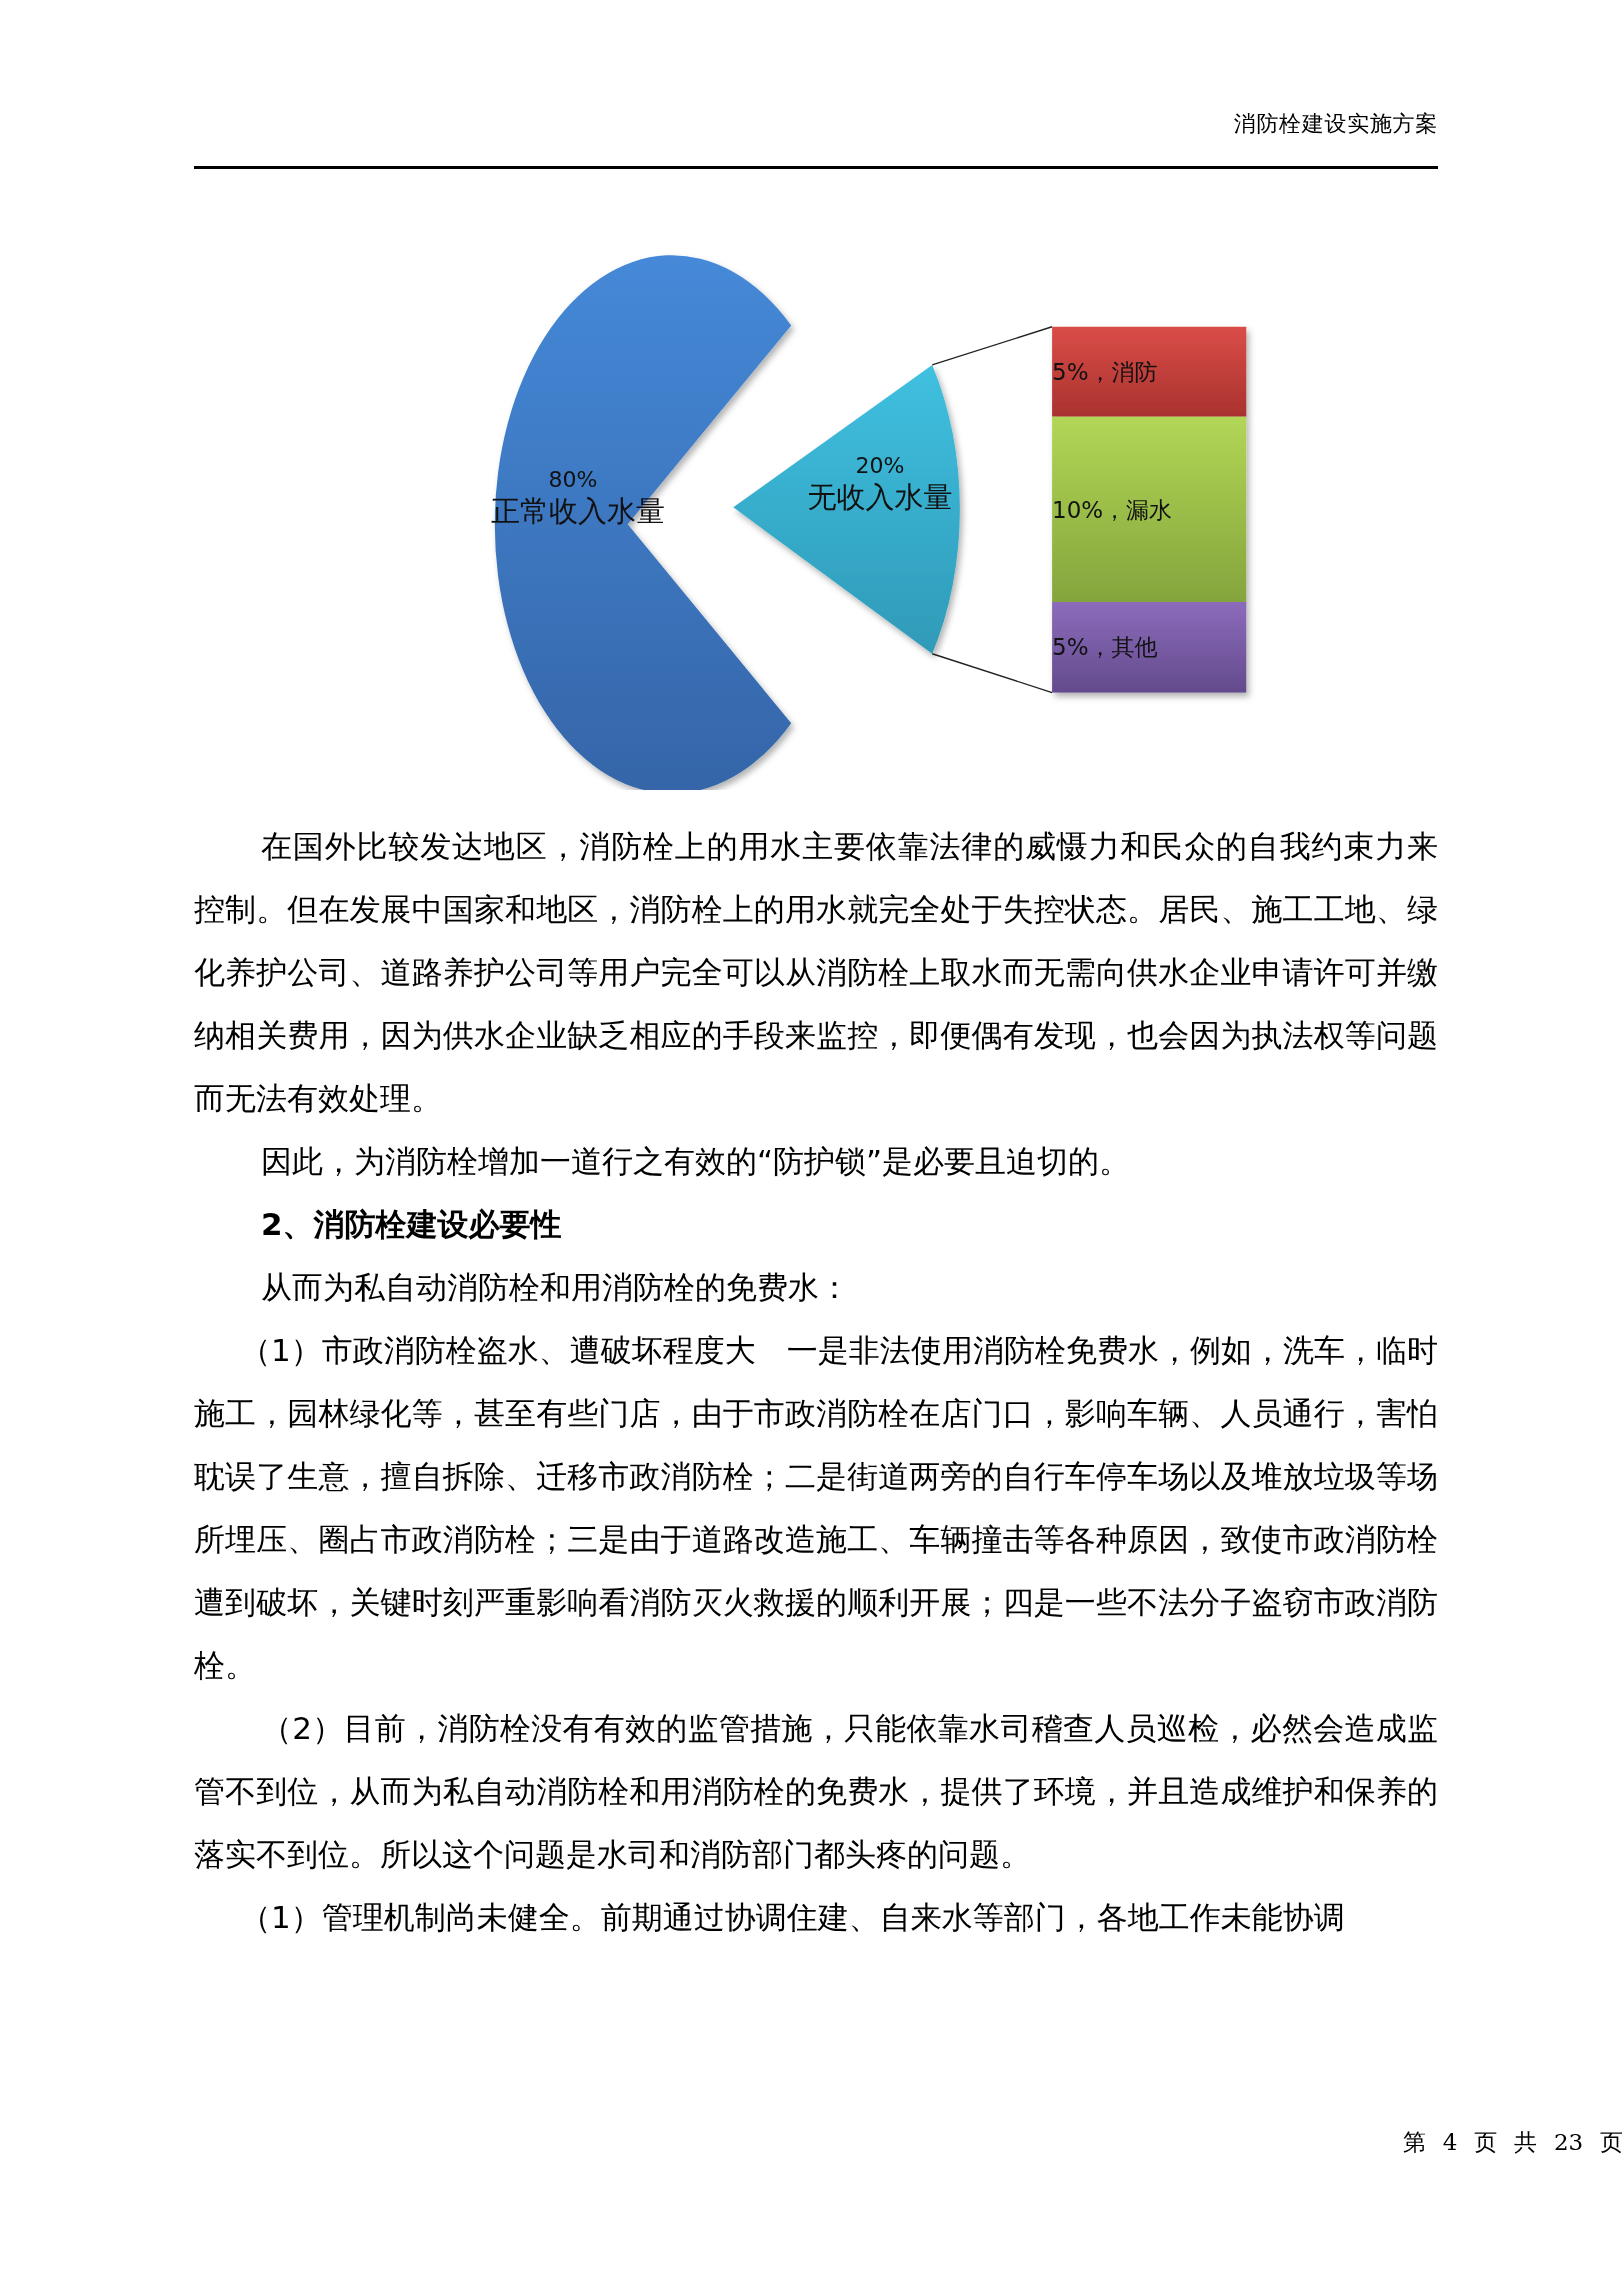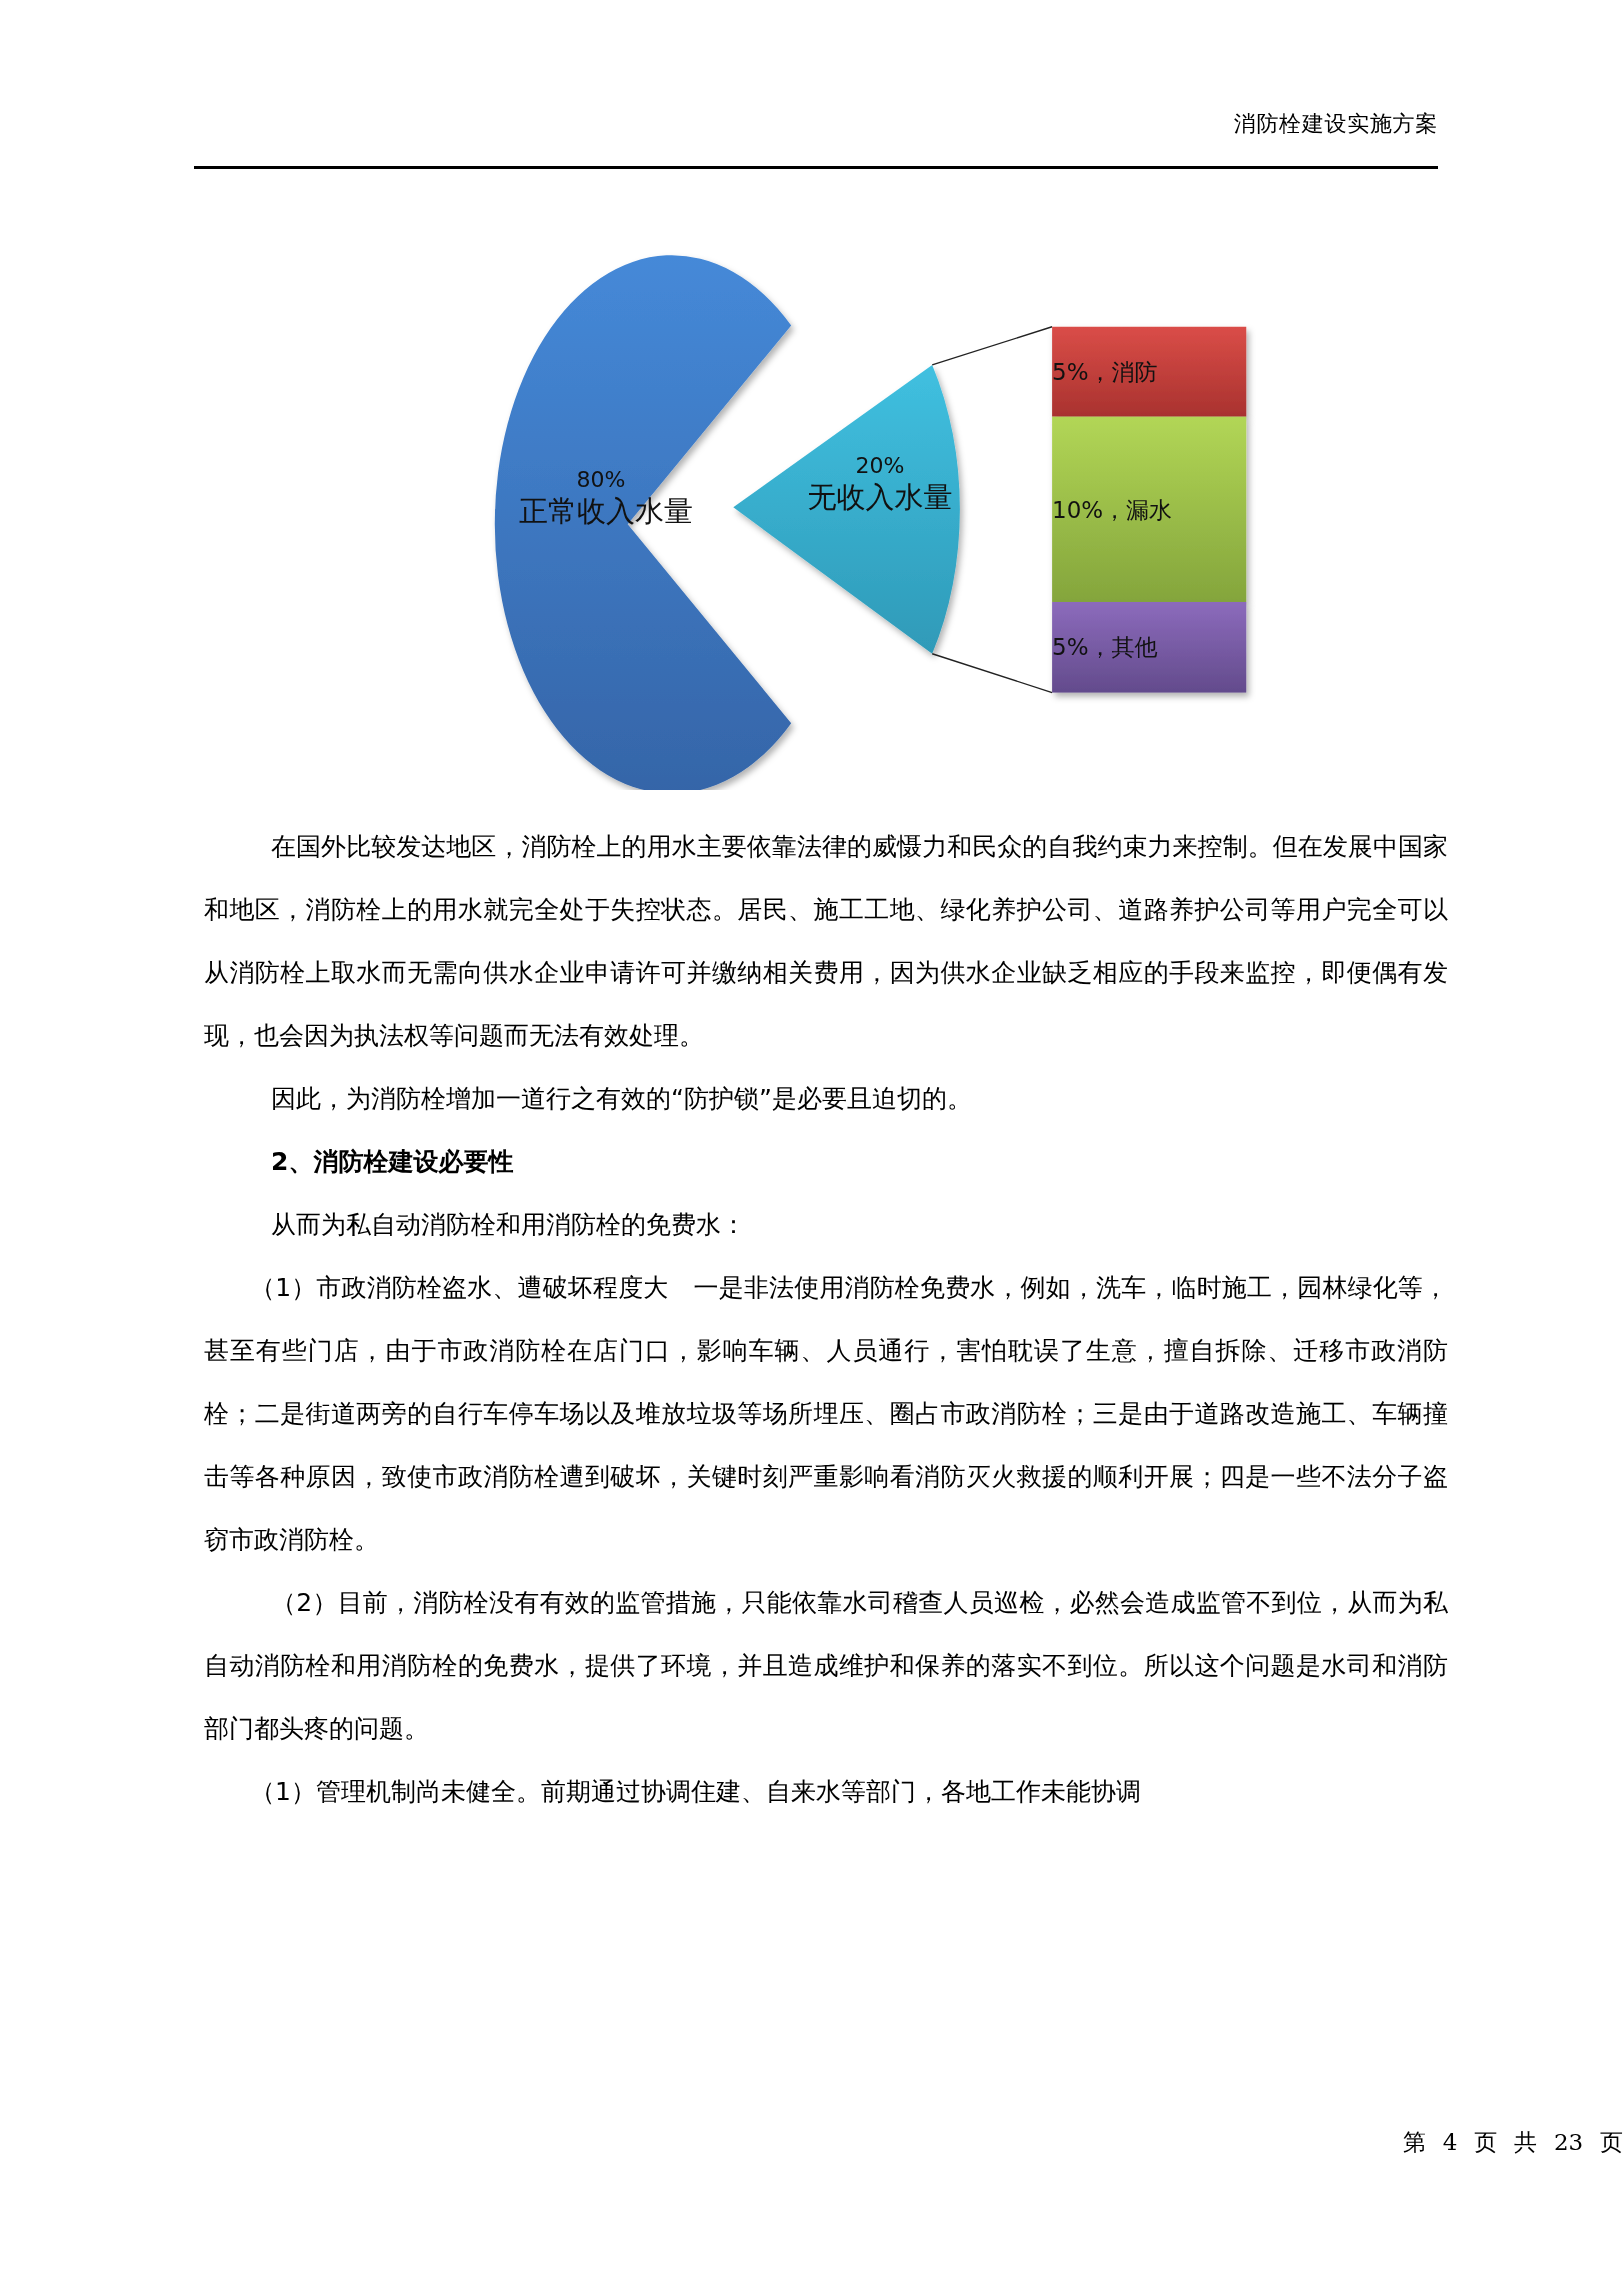--- a/index.html
+++ b/index.html
@@ -5,21 +5,21 @@
   html,body{margin:0;padding:0;background:#fff;}
   body{width:1623px;height:2295px;position:relative;overflow:hidden;font-family:"DejaVu Serif","Liberation Serif",serif;color:#000;}
   .header-title{position:absolute;right:185px;top:109px;font-size:22px;letter-spacing:0.7px;font-family:Liberation Mono, monospace;}
   .header-rule{position:absolute;left:194px;top:166px;width:1244px;height:2.7px;background:#000;}
   .chart{position:absolute;left:423px;top:245px;width:859px;height:545px;}
   .chart svg{position:absolute;left:0;top:0;}
   .lbl{position:absolute;font-family:"DejaVu Sans",sans-serif;color:#111;text-align:center;white-space:nowrap;}
   .lbl .pct{display:block;font-size:22px;}
   .lbl .nm{display:block;font-size:29px;}
   .bar-lbl{position:absolute;font-family:"DejaVu Sans",sans-serif;font-size:23px;color:#111;white-space:nowrap;text-align:left;width:194px;}
-  .body-text{position:absolute;left:204px;width:1244px;top:815px;font-size:25px;line-height:63px;font-family:"DejaVu Sans",sans-serif;}
+  .body-text{position:absolute;left:194px;width:1244px;top:815px;font-size:31px;line-height:63px;font-family:"DejaVu Sans",sans-serif;}
   .p{margin:0;text-align:justify;text-align-last:left;}
   .ind{text-indent:67px;}
   .h2{font-weight:bold;}
   .footer{position:absolute;top:2127px;left:0;width:1623px;text-align:right;font-size:23px;word-spacing:9.5px;font-family:"DejaVu Serif",serif;}
 </style>
 </head>
 <body>
 
 <div class="header-title">消防栓建设实施方案</div>
 <div class="header-rule"></div>
@@ -56,21 +56,21 @@
 
     <path d="M 455 385 L 747 176 A 260 395 0 0 1 747 600 Z" fill="url(#gCyan)" filter="url(#sh)"></path>
 
     <line x1="747" y1="176" x2="923" y2="120" stroke="#222" stroke-width="2"></line>
     <line x1="747" y1="600" x2="923" y2="657" stroke="#222" stroke-width="2"></line>
 
     <rect x="923" y="120" width="285" height="132" fill="url(#gRed)" filter="url(#sh)"></rect>
     <rect x="923" y="252" width="285" height="272" fill="url(#gGreen)" filter="url(#sh)"></rect>
     <rect x="923" y="524" width="285" height="133" fill="url(#gPurple)" filter="url(#sh)"></rect>
   </svg>
-  <div class="lbl" style="left:68px;top:222px;width:164px;margin-left:28px;">
+  <div class="lbl" style="left:68px;top:222px;width:164px;">
     <span class="pct">80%</span>
     <span class="nm">正常收入水量</span>
   </div>
   <div class="lbl" style="left:382px;top:208px;width:150px;">
     <span class="pct">20%</span>
     <span class="nm">无收入水量</span>
   </div>
   <div class="bar-lbl" style="left:629px;top:112px;">5%，消防</div>
   <div class="bar-lbl" style="left:629px;top:250px;">10%，漏水</div>
   <div class="bar-lbl" style="left:629px;top:387px;">5%，其他</div>

